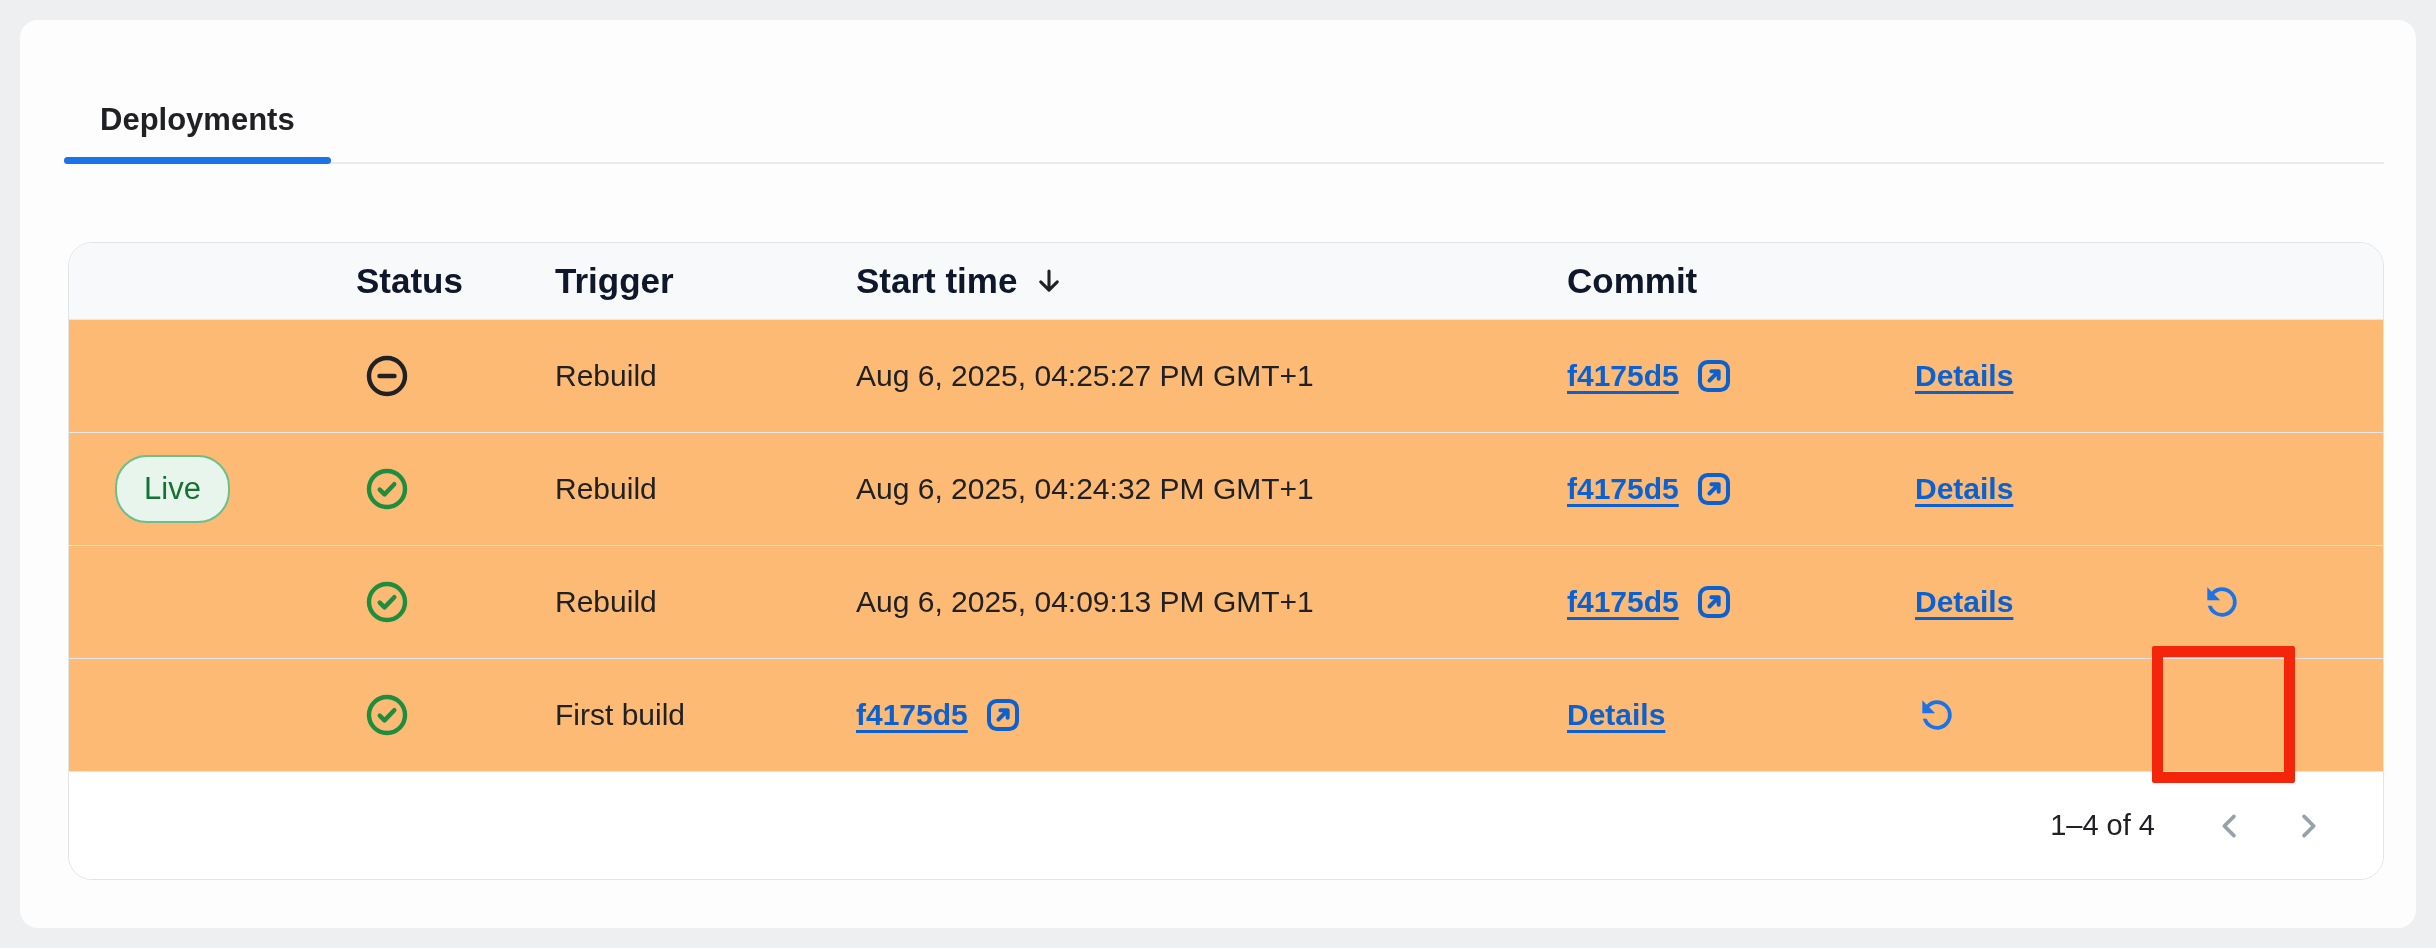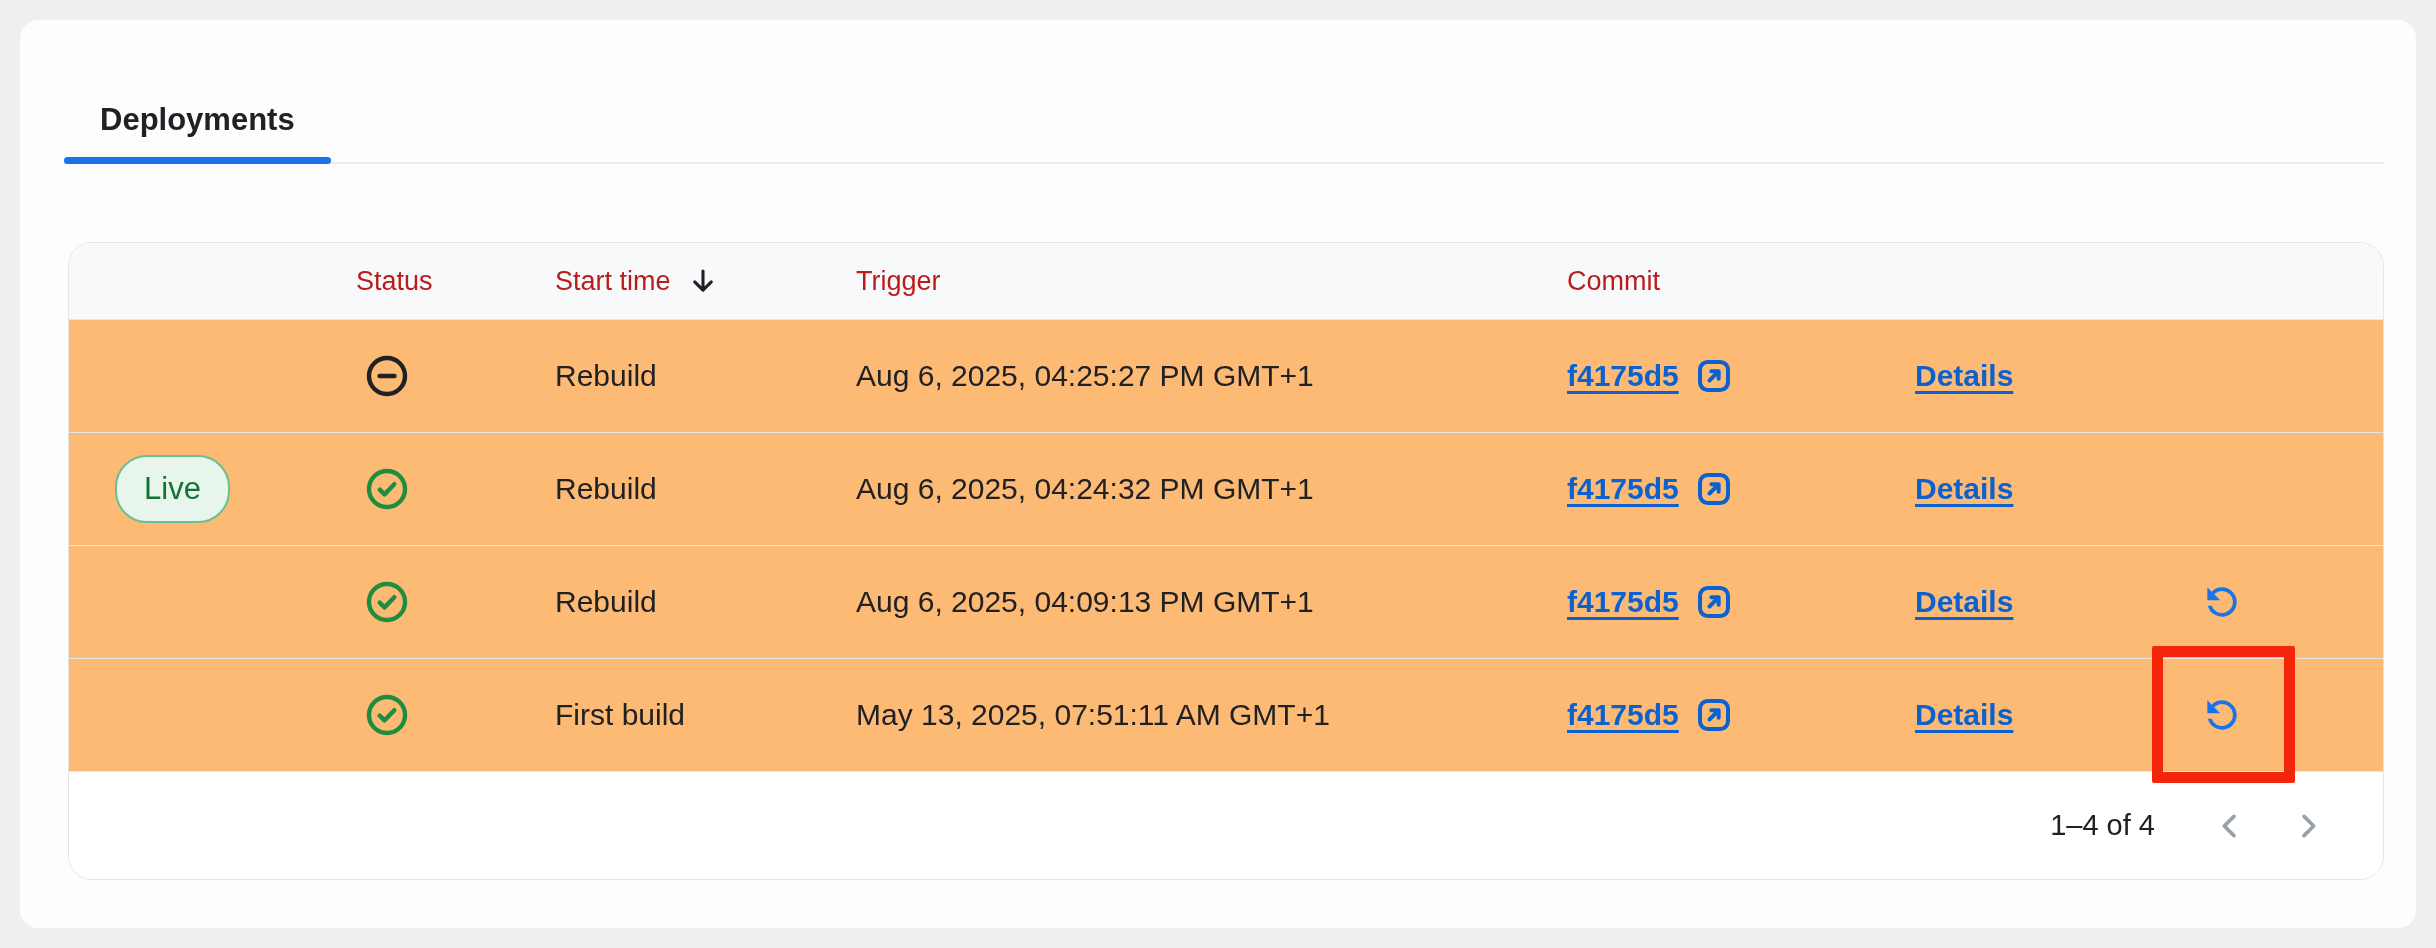--- a/index.html
+++ b/index.html
@@ -56,21 +56,21 @@
     display:grid;
     grid-template-columns:287px 199px 301px 711px 348px 285px 1fr;
     align-items:center;
     height:113px;
     border-top:1px solid var(--divider);
     background:#fdba74;
     font-size:30px;
   }
   .trow.thead{
     height:76px; border-top:none; background:var(--header-bg);
-    font-size:27px; font-weight:400; color:#b91c1c;
+    font-size:35px; font-weight:700; color:#0f172a;
   }
   .cell{display:flex; align-items:center; min-width:0;}
   .cell.c-status{padding-left:8px;}
   .thead .cell.c-status{padding-left:0;}
   .sort-icon{margin-left:16px; display:inline-flex;}
   
   .live-badge{
     margin-left:46px;
     height:68px; padding:0 27px;
     border:2px solid var(--badge-border);
@@ -157,29 +157,29 @@
       <span>Deployments</span>
       <span class="tab-underline"></span>
     </div>
   </div>
 
   <div class="table">
 
     <div class="trow thead">
       <div class="cell"></div>
       <div class="cell c-status">Status</div>
+      <div class="cell">Trigger</div>
       <div class="cell">
         <span>Start time</span>
         <span class="icon sort-icon">
           <svg viewBox="0 0 24 24" width="32" height="32">
               <use href="#i-arrow-down"></use>
             </svg>
         </span>
       </div>
-      <div class="cell">Trigger</div>
       <div class="cell">Commit</div>
       <div class="cell"></div>
       <div class="cell"></div>
     </div>
 
     <div class="trow">
       <div class="cell"></div>
       <div class="cell c-status">
         <span class="icon status-icon">
           <svg viewBox="0 0 24 24">
@@ -264,21 +264,20 @@
     <div class="trow">
       <div class="cell"></div>
       <div class="cell c-status">
         <span class="icon status-icon">
           <svg viewBox="0 0 24 24">
               <use href="#i-check-circle"></use>
             </svg>
         </span>
       </div>
       <div class="cell">First build</div>
-      <div class="cell">May 13, 2025, 07:51:11 AM GMT+1</div>
       <div class="cell commit-wrap">
         <a class="link">f4175d5</a>
         <span class="icon ext-icon">
           <svg viewBox="0 0 24 24">
               <use href="#i-open-in-new"></use>
             </svg>
         </span>
       </div>
       <div class="cell">
         <a class="link">Details</a>

